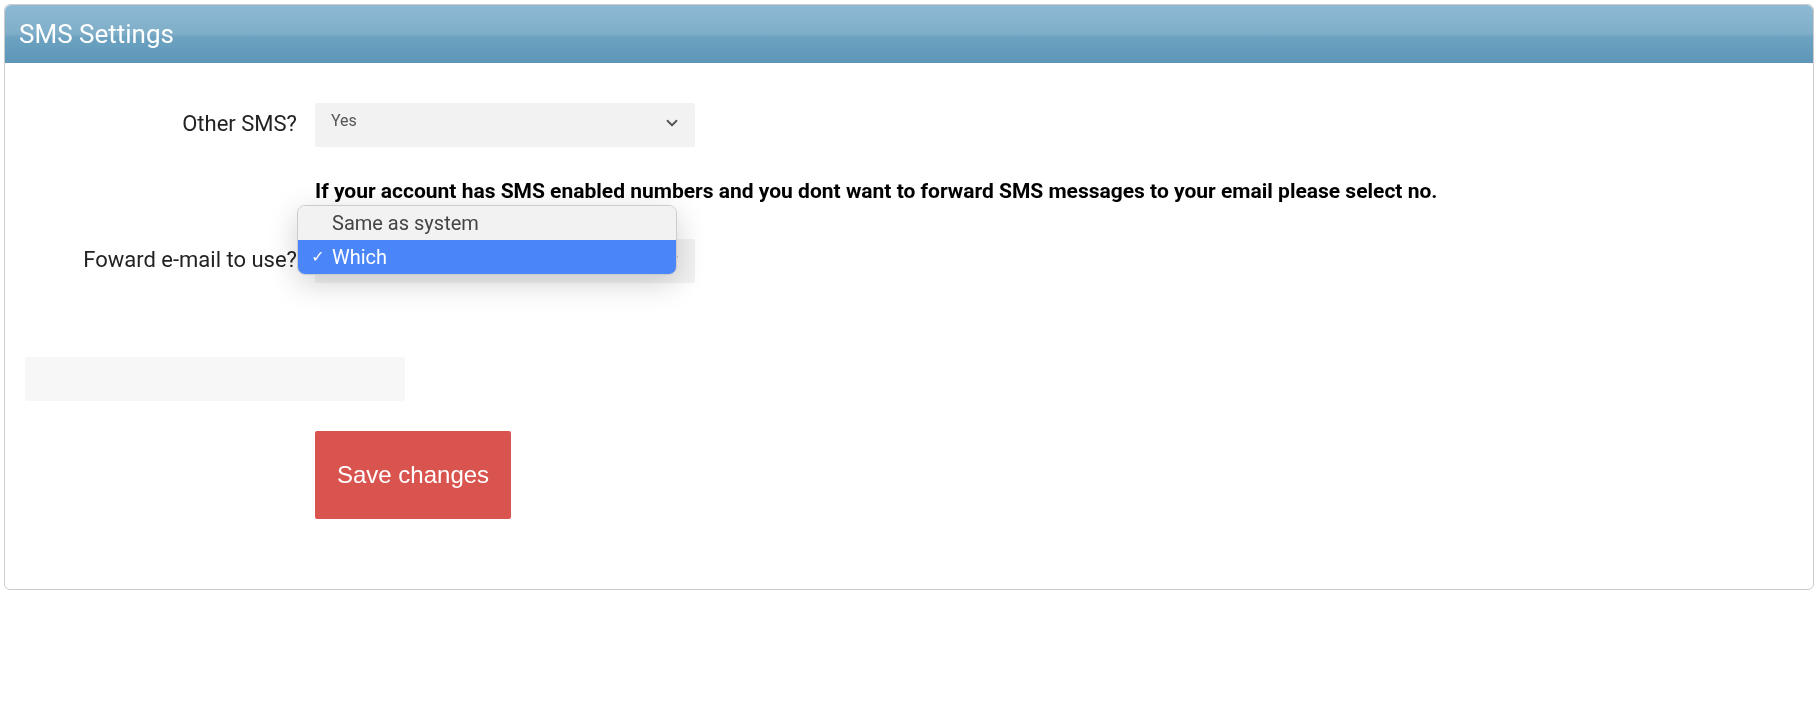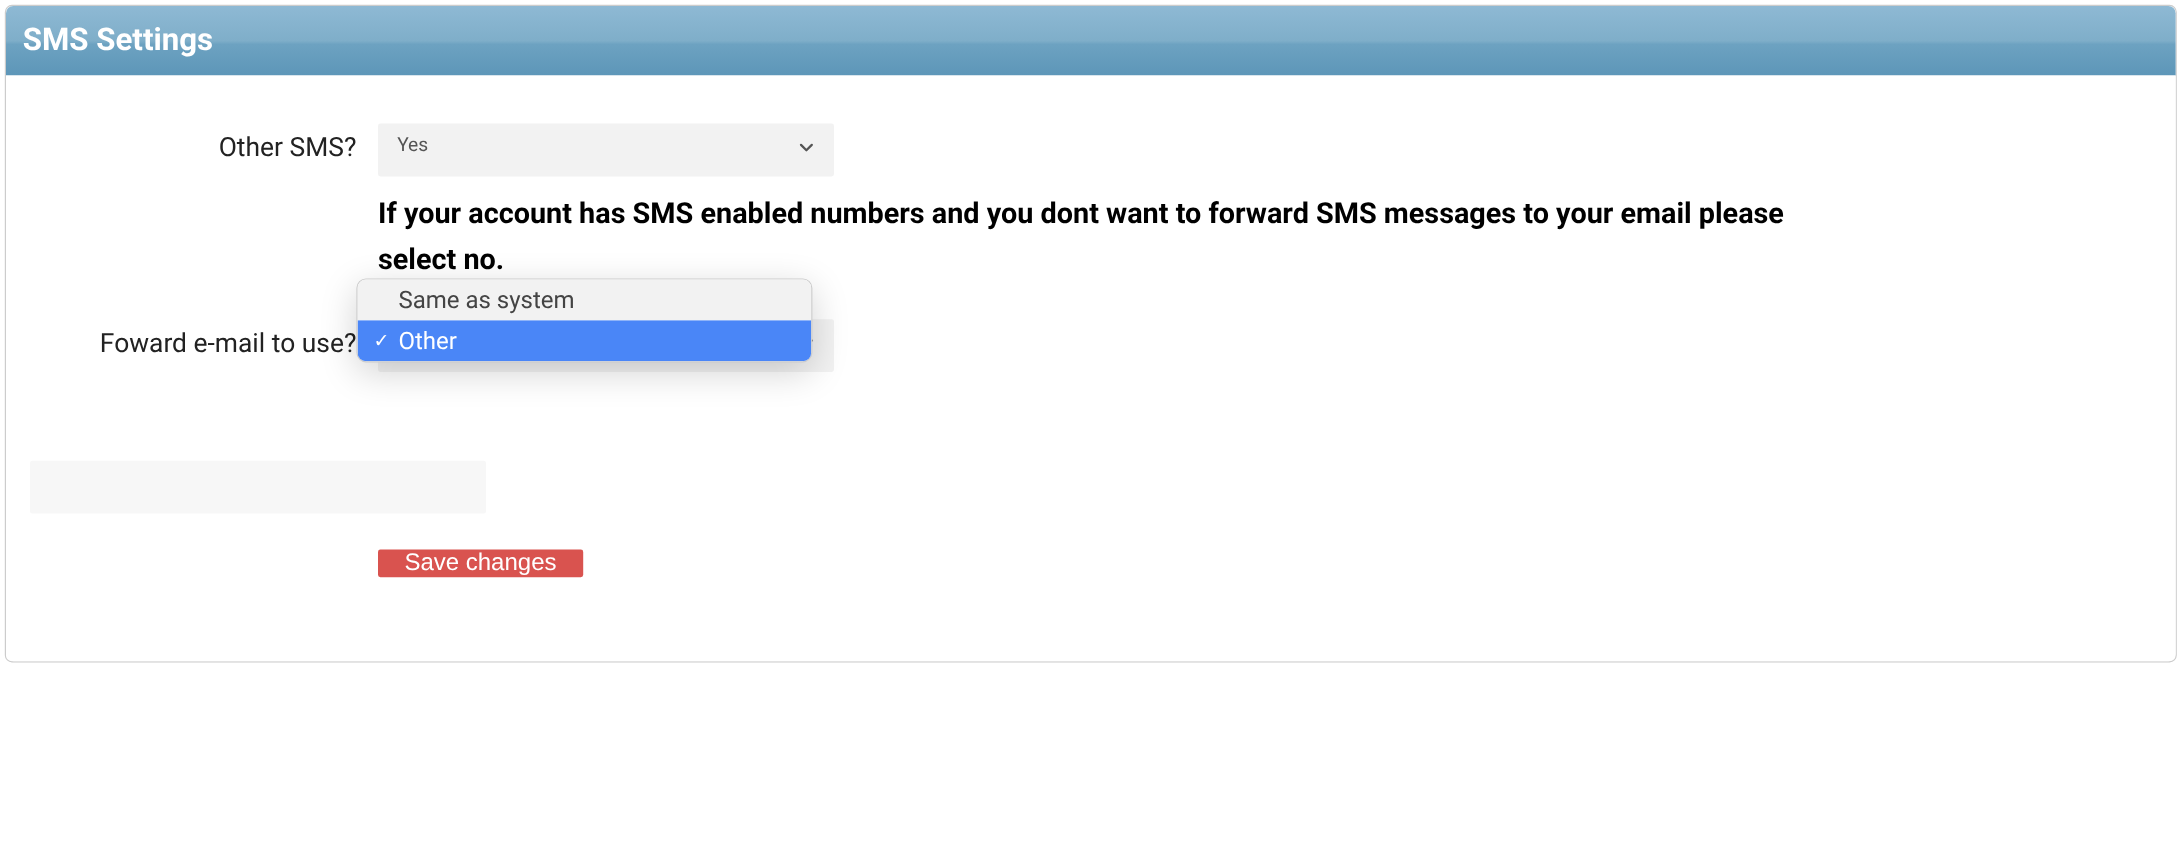--- a/index.html
+++ b/index.html
@@ -16,21 +16,21 @@
       border: 1px solid #ccc;
       border-radius: 6px;
       overflow: visible;
       position: relative;
     }
     .panel-header {
       background: linear-gradient(to bottom, #8eb9d4 0%, #7faec9 50%, #6da2c1 55%, #5d96b8 100%);
       color: #fff;
       padding: 14px 14px;
       font-size: 26px;
-      font-weight: 700;
+      font-weight: 400;
       border-top-left-radius: 6px;
       border-top-right-radius: 6px;
     }
     .panel-body {
       padding: 40px 20px 40px 20px;
       background: #fff;
       border-bottom-left-radius: 6px;
       border-bottom-right-radius: 6px;
     }
     .form-row {
@@ -70,42 +70,42 @@
     .select-chevron {
       position: absolute;
       right: 14px;
       top: 50%;
       transform: translateY(-50%);
       pointer-events: none;
       color: #555;
     }
     .help-text {
       font-weight: 700;
-      font-size: 24px;
+      font-size: 21px;
       color: #000;
-      margin-top: 12px;
+      margin-top: 28px;
       line-height: 1.6;
       max-width: 1230px;
     }
     .text-input {
       width: 380px;
       height: 44px;
       background: #f7f7f7;
       border: none;
       padding: 8px 16px;
       font-size: 20px;
       color: #333;
       border-radius: 2px;
     }
     .btn-save {
       background: #d9534f;
       color: #fff;
       border: none;
-      padding: 0 22px;
-      font-size: 20px;
+      padding: 30px 22px;
+      font-size: 24px;
       cursor: pointer;
       border-radius: 2px;
     }
     .btn-row {
       display: flex;
     }
     .btn-row .form-label {
       padding-top: 0;
     }
     .dropdown-popup {
@@ -179,21 +179,21 @@
                 <polyline points="6 9 12 15 18 9"></polyline>
               </svg>
           </span>
           <div class="dropdown-popup">
             <div class="dropdown-option">
               <span class="dropdown-check">✓</span>
               <span>Same as system</span>
             </div>
             <div class="dropdown-option selected">
               <span class="dropdown-check">✓</span>
-              <span>Other</span>
+              <span>Which</span>
             </div>
           </div>
         </div>
       </div>
     </div>
 
     <div class="form-row">
       <div class="form-control-wrap">
         <input type="text" class="text-input" value="" style="">
       </div>

